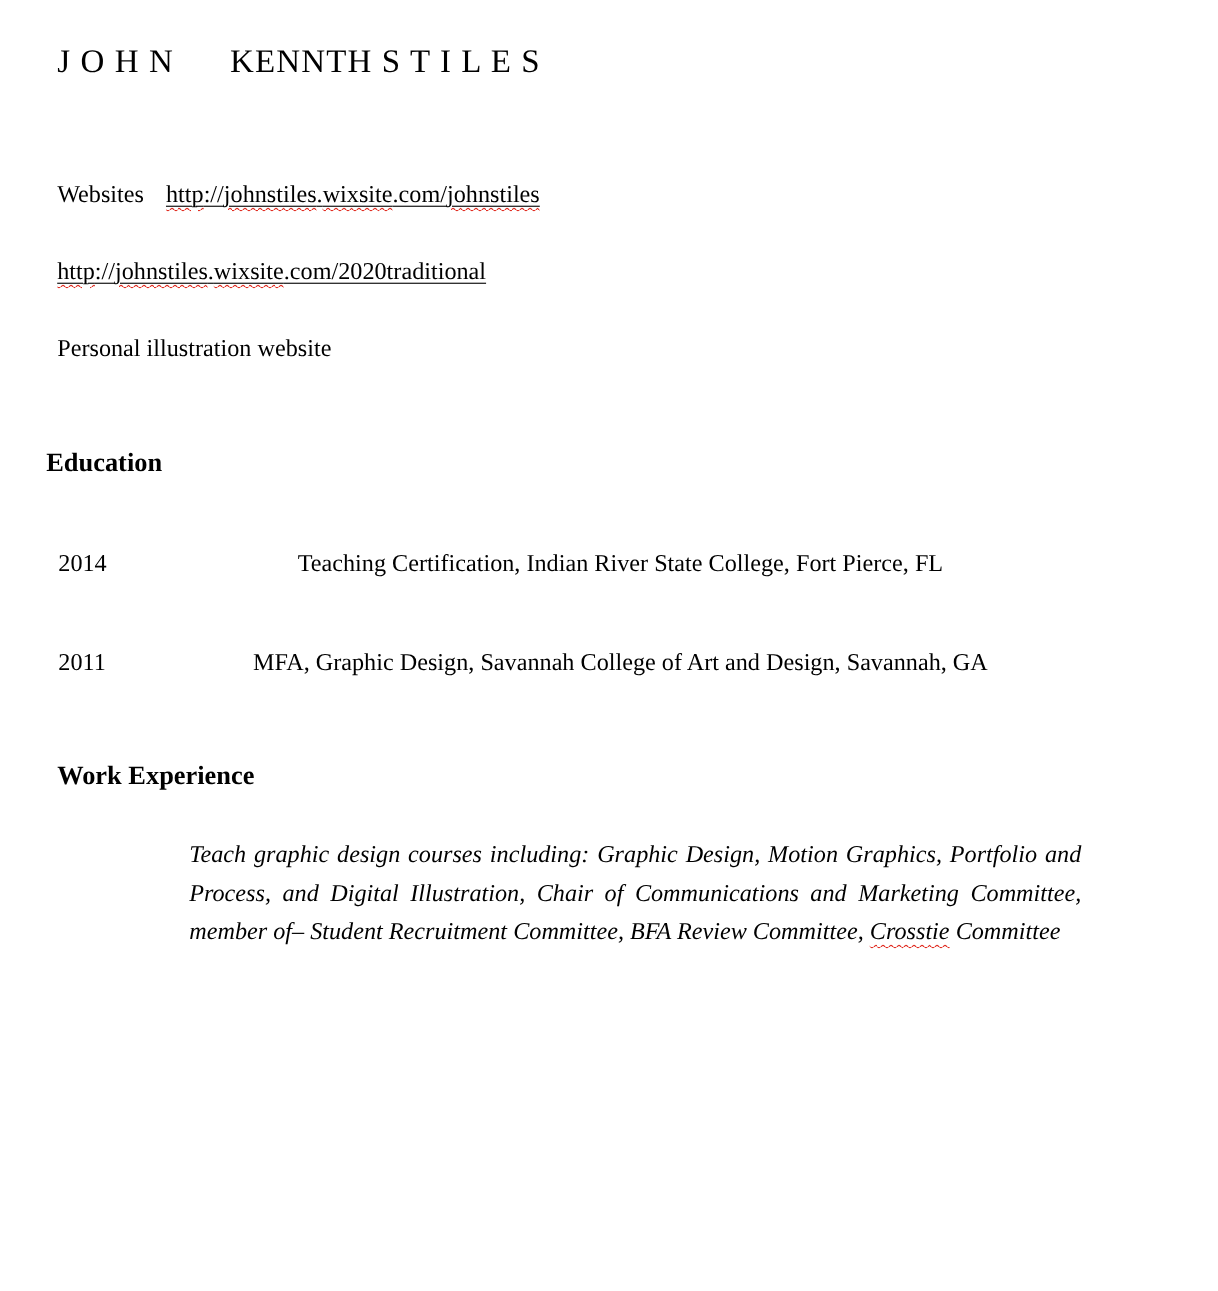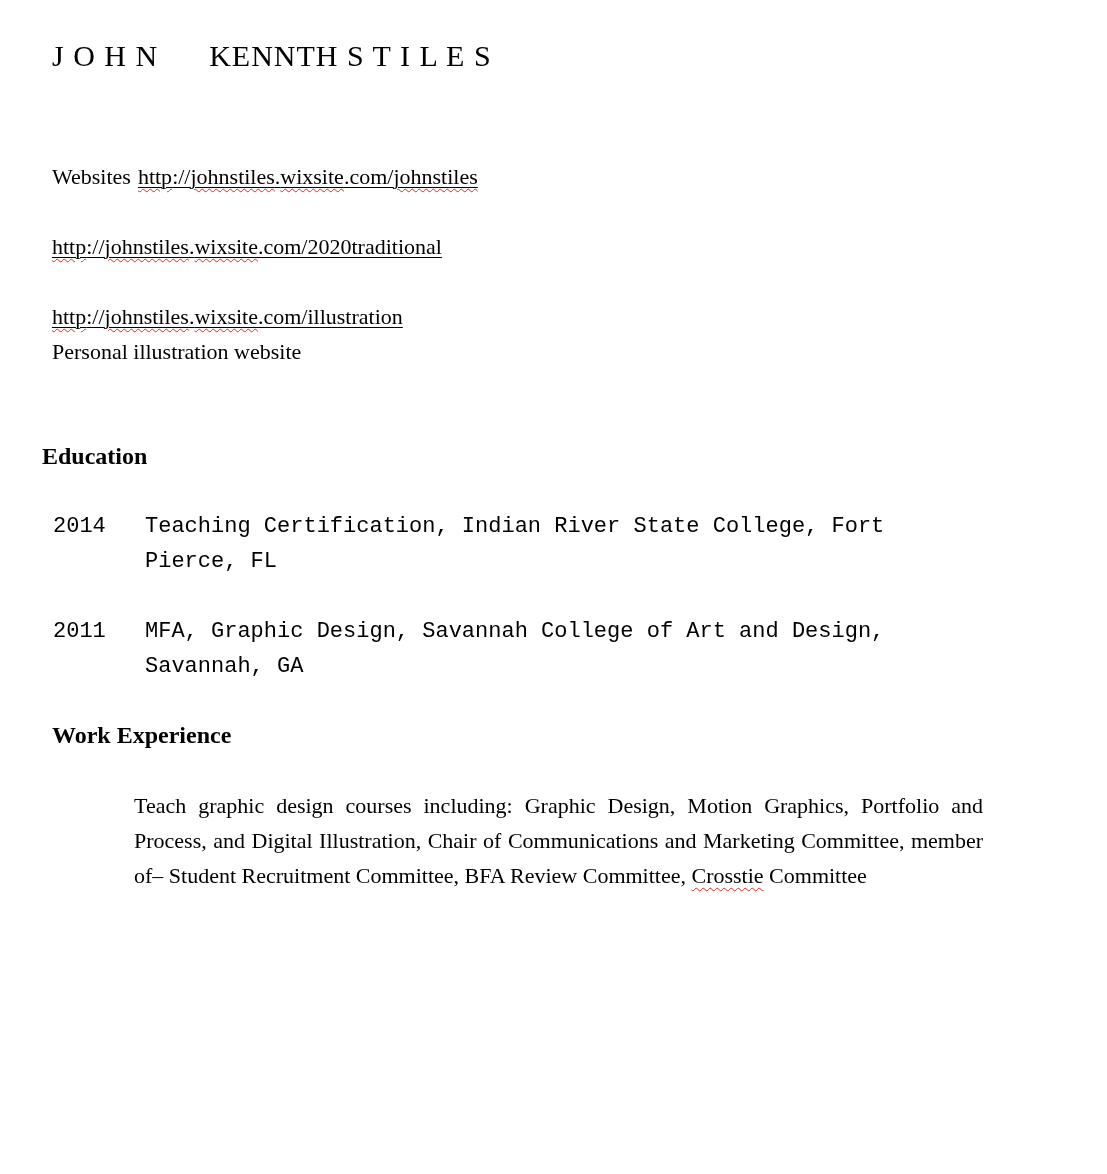--- a/index.html
+++ b/index.html
@@ -25,57 +25,58 @@
     line-height: 40px;
     font-weight: normal;
     letter-spacing: 1px;
     white-space: pre;
     margin: 0;
   }
   p { margin: 0; }
   .websites-block { margin-top: 83px; }
   .site-group { margin-top: 35px; }
   .site-group:first-child { margin-top: 0; }
-  .site-label { display: inline-block; margin-right: 7px; }
+  .site-label { display: inline-block; margin-right: 20px; }
   .url {
     text-decoration: underline;
     text-decoration-thickness: 1px;
     text-underline-offset: 3px;
   }
   .sq {
     text-decoration-line: underline;
     text-decoration-style: wavy;
     text-decoration-color: #e02b20;
     text-decoration-thickness: 1px;
     text-underline-offset: 4px;
   }
   .section-heading {
     font-weight: bold;
     font-size: 24px;
     line-height: 35px;
     margin: 0;
   }
   .education-heading { margin-top: 70px; margin-left: -10px; }
-  .work-heading { margin-top: 34px; }
-  .row { margin-top: 35px; display: flex; font-family: Liberation Mono, monospace; }
+  .work-heading { margin-top: 70px; }
+  .row { margin-top: 55px; display: flex; }
   .edu-year {
     flex: 0 0 93px;
     padding-left: 1px;
     box-sizing: border-box;
   }
   .work-period {
     flex: 0 0 141px;
     box-sizing: border-box;
   }
-  .row-detail { flex: 1 1 auto; }
+  .row-detail { flex: 1 1 auto; text-align: center; }
   .work-details-para {
     margin-top: 35px;
-    margin-left: 82px;
+    margin-left: 120px;
     text-align: justify;
     text-align-last: left;
+    font-style: italic;
   }
 </style>
 </head>
 <body>
 
 <div class="page">
 
   <h1 class="doc-title">J O H N      KENNTH S T I L E S</h1>
 
   <div class="websites-block">
@@ -86,23 +87,20 @@
       </p>
     </div>
 
     <div class="site-group">
       <p>
         <span class="url"><span class="sq">http</span><span>://</span><span class="sq">johnstiles</span><span>.</span><span class="sq">wixsite</span><span>.com/2020traditional</span></span>
       </p>
     </div>
 
     <div class="site-group">
-      <p>
-        <span class="url"><span class="sq">http</span><span>://</span><span class="sq">johnstiles</span><span>.</span><span class="sq">wixsite</span><span>.com/illustration</span></span>
-      </p>
       <p>Personal illustration website</p>
     </div>
 
   </div>
 
   <div>
     <p class="section-heading education-heading">Education</p>
 
     <div class="row">
       <span class="edu-year">2014</span>

